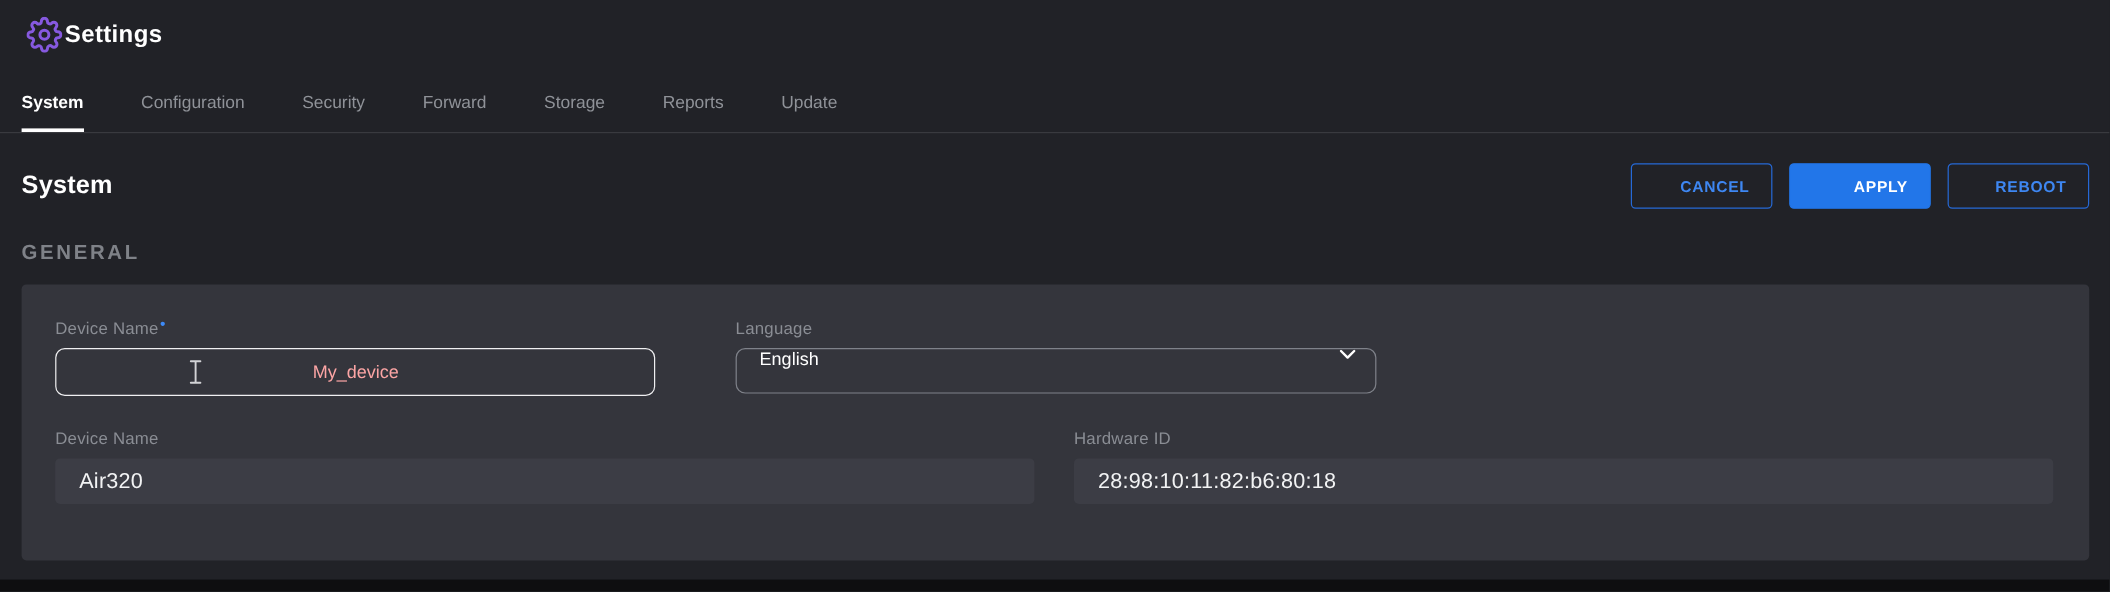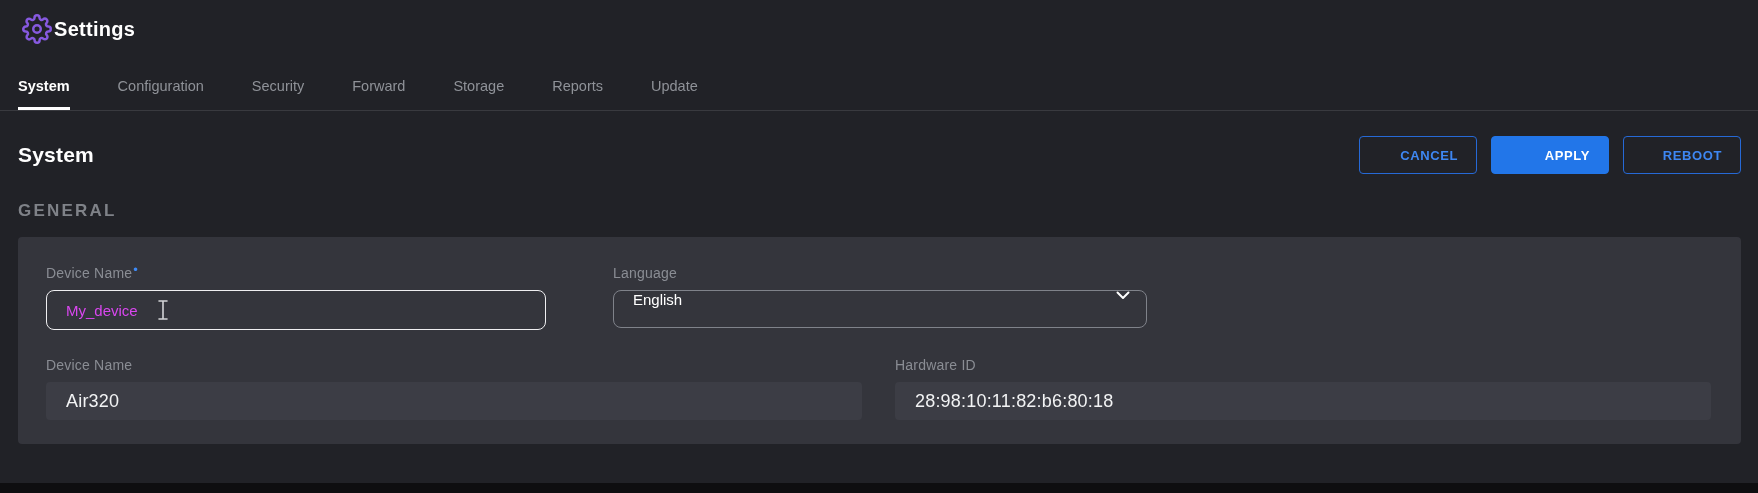--- a/index.html
+++ b/index.html
@@ -25,34 +25,34 @@
   .section-title { font-size:21px; font-weight:700; color:#ffffff; letter-spacing:.2px; }
   .btn-row { display:flex; gap:14px; }
   .btn { height:38px; min-width:118px; border-radius:4px; font-family:"Liberation Sans",sans-serif;
          font-size:13px; font-weight:600; letter-spacing:.6px; cursor:pointer; padding:0 18px;text-align:right; }
   .btn.outline { background:transparent; border:1px solid #2669d6; color:#3e87f2; }
   .btn.solid   { background:#2276e9; border:1px solid #2276e9; color:#ffffff; }
 
   
   .group-label { margin:27px 0 0 18px; font-size:17px; letter-spacing:2.2px; color:#7f8288; font-weight:600; }
 
-  .card { margin:16px 17px 0 18px; background:#34353c; border-radius:4px; padding:28px 30px 24px 28px; }
+  .card { margin:16px 17px 0 18px; background:#34353c; border-radius:4px; padding:28px 30px 47px 28px; }
 
   .row1 { display:flex; gap:67px; }
   .row2 { display:grid; grid-template-columns:1fr 1fr; gap:33px; margin-top:27px; }
 
   .field-label { font-size:14px; color:#8a8d94; margin-bottom:9px; letter-spacing:.2px; }
   .req-dot { color:#3d8af7; font-size:13px; vertical-align:top; line-height:10px; margin-left:1px; }
 
   .fg-device-name { width:500px; }
   .fg-language { width:534px; }
 
   .input-wrap { position:relative; }
   .text-input { width:100%; height:40px; background:transparent; border:1.5px solid #efeff1; border-radius:8px;
-                color:#d946ef; font-size:15px; font-family:"Liberation Sans",sans-serif; padding:0 18px 0 19px; outline:none; }
+                color:#fca5a5; font-size:15px; font-family:"Liberation Sans",sans-serif; padding:0 18px 0 19px; outline:none;text-align:center; }
   .ibeam { position:absolute; left:110px; top:9px; pointer-events:none; }
 
   .select-box { height:38px; border:1px solid #7f828a; border-radius:8px; display:flex; align-items:flex-start;
                 justify-content:space-between; padding:0 16px 0 19px; font-size:15px; color:#ffffff; cursor:pointer; background:transparent; }
 
   .ro-field { height:38px; background:#3c3d45; border-radius:4px; display:flex; align-items:center;
               padding-left:20px; font-size:18px; color:#f2f3f4; letter-spacing:.2px; }
 
   .bottom-strip { position:absolute; left:0; right:0; bottom:0; height:10px; background:#0e0e10; }
 </style>

